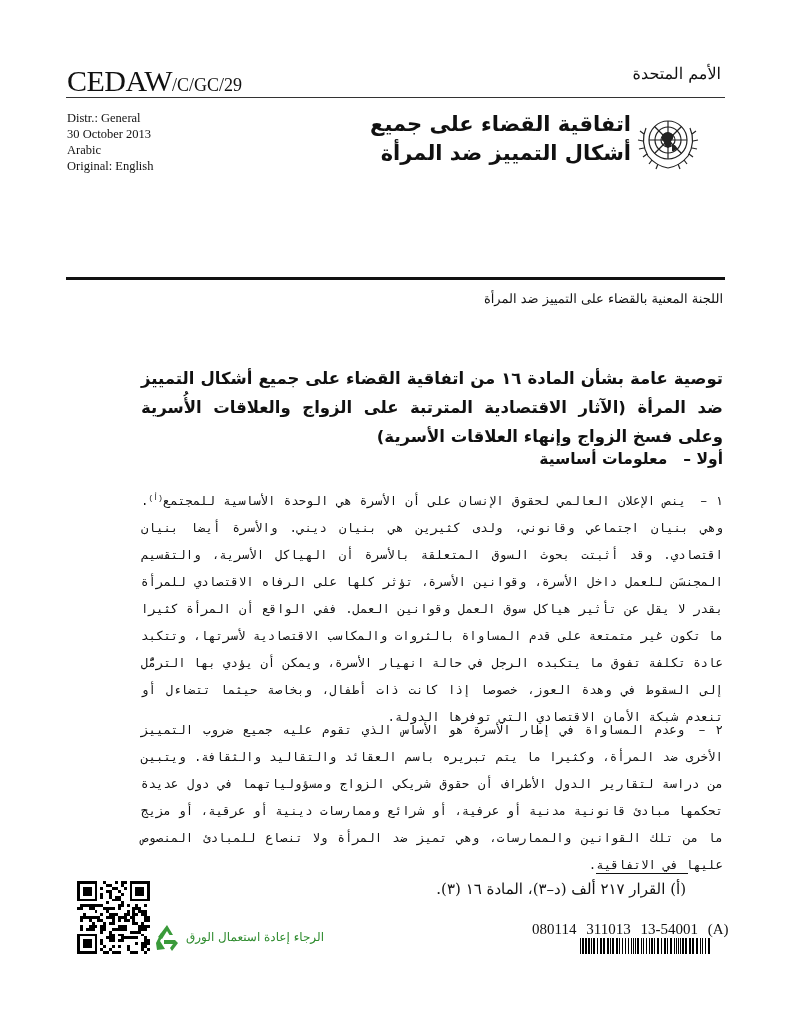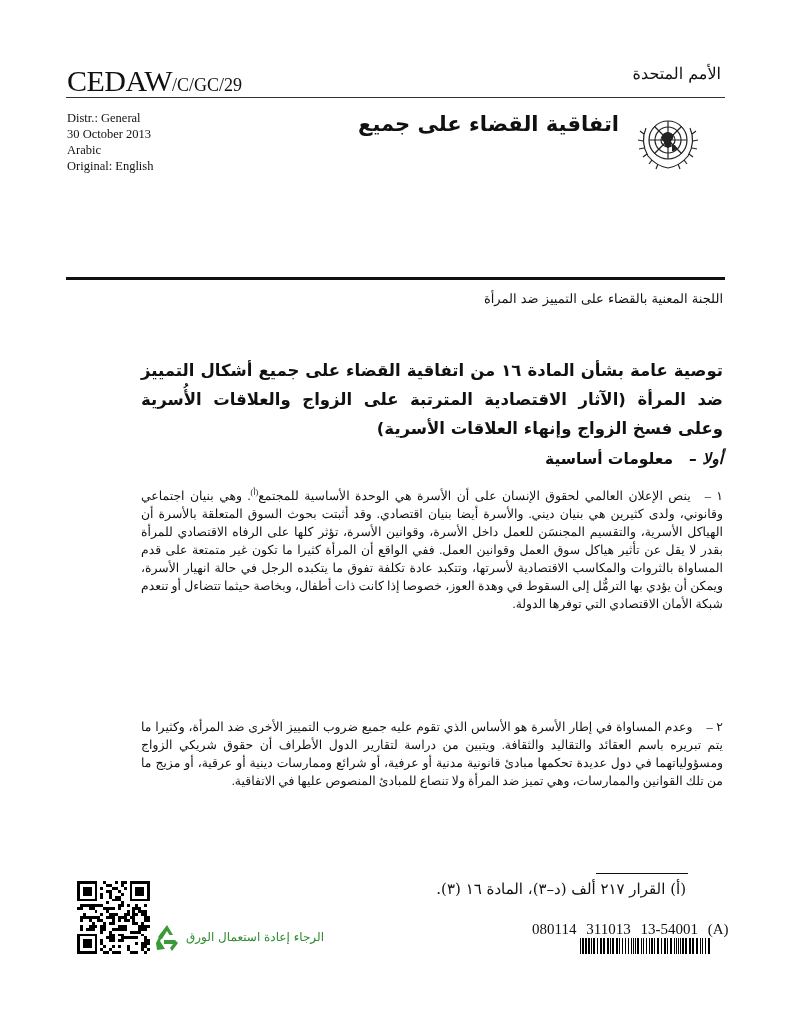--- a/index.html
+++ b/index.html
@@ -8,33 +8,33 @@
   .rtl { direction: rtl; text-align: right; }
 
   
   #symbol { left: 67px; top: 66px; font-family: "Liberation Serif", serif; font-size: 30px; letter-spacing: -0.5px; line-height: 1; }
   #symbol .suffix { font-size: 18px; letter-spacing: 0; }
   #un-name { right: 70px; top: 64px; font-family: "DejaVu Serif", serif; font-size: 16px; }
   #top-rule { left: 66px; top: 97px; width: 659px; height: 1px; background: #333; }
 
   #distr { left: 67px; top: 110px; font-family: "Liberation Serif", serif; font-size: 12.5px; line-height: 16px; }
 
-  #convention-title { right: 172px; top: 110px; font-family: "DejaVu Sans", sans-serif; font-weight: bold; font-size: 21px; line-height: 29px; }
+  #convention-title { right: 160px; top: 110px; font-family: "DejaVu Sans", sans-serif; font-weight: bold; font-size: 21px; line-height: 29px; }
   #un-emblem { left: 636px; top: 108px; width: 64px; height: 64px; }
 
   #thick-rule { left: 66px; top: 277px; width: 659px; height: 3px; background: #111; }
 
   #committee { right: 68px; top: 291px; font-size: 13px; font-family: "DejaVu Serif", serif; }
 
-  #doc-title { right: 68px; top: 356px; width: 582px; font-family: "DejaVu Sans", sans-serif; font-weight: bold; font-size: 16.5px; line-height: 29px; text-align: justify; text-align-last: right; margin-left: 32px; }
+  #doc-title { right: 68px; top: 364px; width: 582px; font-family: "DejaVu Sans", sans-serif; font-weight: bold; font-size: 16.5px; line-height: 29px; text-align: justify; text-align-last: right; margin-left: 32px; }
 
   #section-heading { right: 68px; top: 450px; font-family: "DejaVu Sans", sans-serif; font-weight: bold; font-size: 15.5px; }
-  #section-heading .num { margin-left: 16px; font-style: italic; }
-
-  .para { right: 68px; width: 582px; font-size: 12.4px; line-height: 18px; text-align: justify; text-align-last: right; font-family: Liberation Serif, serif; }
+  #section-heading .num { margin-left: 16px; }
+
+  .para { right: 68px; width: 582px; font-size: 12.4px; line-height: 27px; text-align: justify; text-align-last: right; font-family: Liberation Mono, monospace; }
   #para-1 { top: 484px; }
   #para-2 { top: 718px; }
   .para .pnum { margin-left: 14px; }
   sup { font-size: 8px; }
 
   #fn-rule { left: 596px; top: 873px; width: 92px; height: 1px; background: #111; }
   #footnote { right: 105px; top: 880px; font-size: 15px; font-family: "DejaVu Serif", serif; }
 
   
   #qr { left: 77px; top: 881px; width: 73px; height: 73px; }
@@ -53,20 +53,21 @@
 
 <div class="abs" id="distr">
   <div>Distr.: General</div>
   <div>30 October 2013</div>
   <div>Arabic</div>
   <div>Original: English</div>
 </div>
 
 <div class="abs rtl" id="convention-title">
   <div>اتفاقية القضاء على جميع</div>
+  <div>أشكال التمييز ضد المرأة</div>
 </div>
 
 <svg class="abs" id="un-emblem" viewBox="0 0 64 64">
   <g fill="none" stroke="#222" stroke-width="1.2">
     <circle cx="32" cy="32" r="19"></circle>
     <circle cx="32" cy="32" r="13"></circle>
     <circle cx="32" cy="32" r="7"></circle>
     <line x1="13" y1="32" x2="51" y2="32"></line>
     <line x1="32" y1="13" x2="32" y2="51"></line>
     <line x1="18.5" y1="18.5" x2="45.5" y2="45.5"></line>

